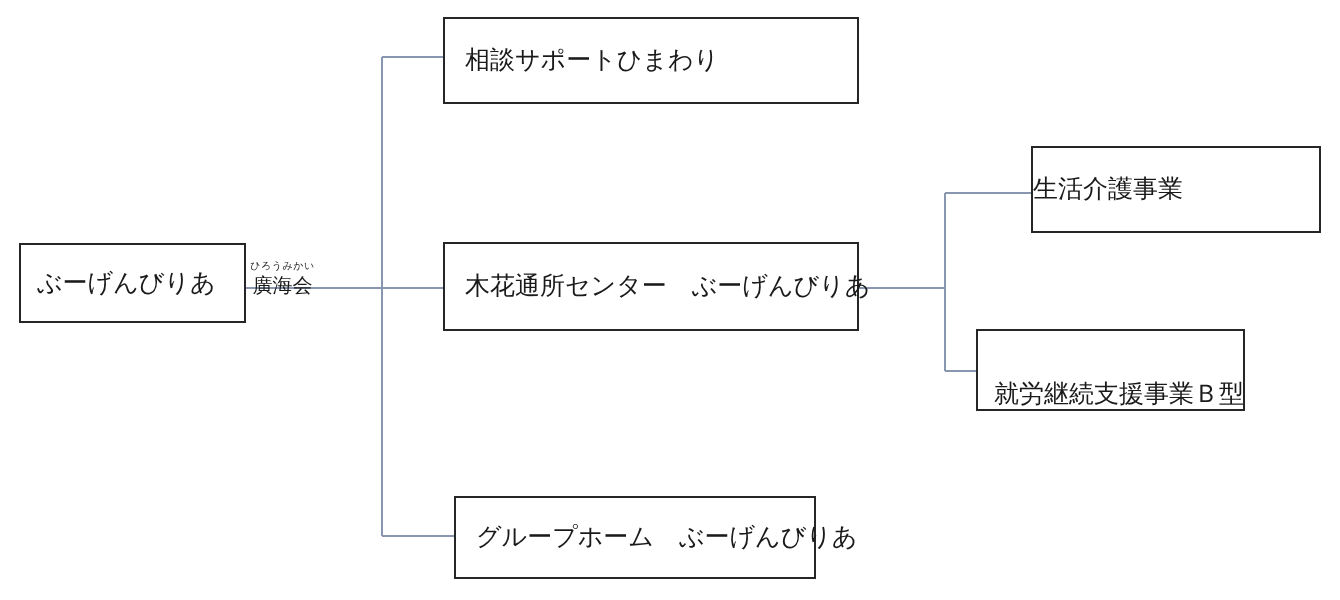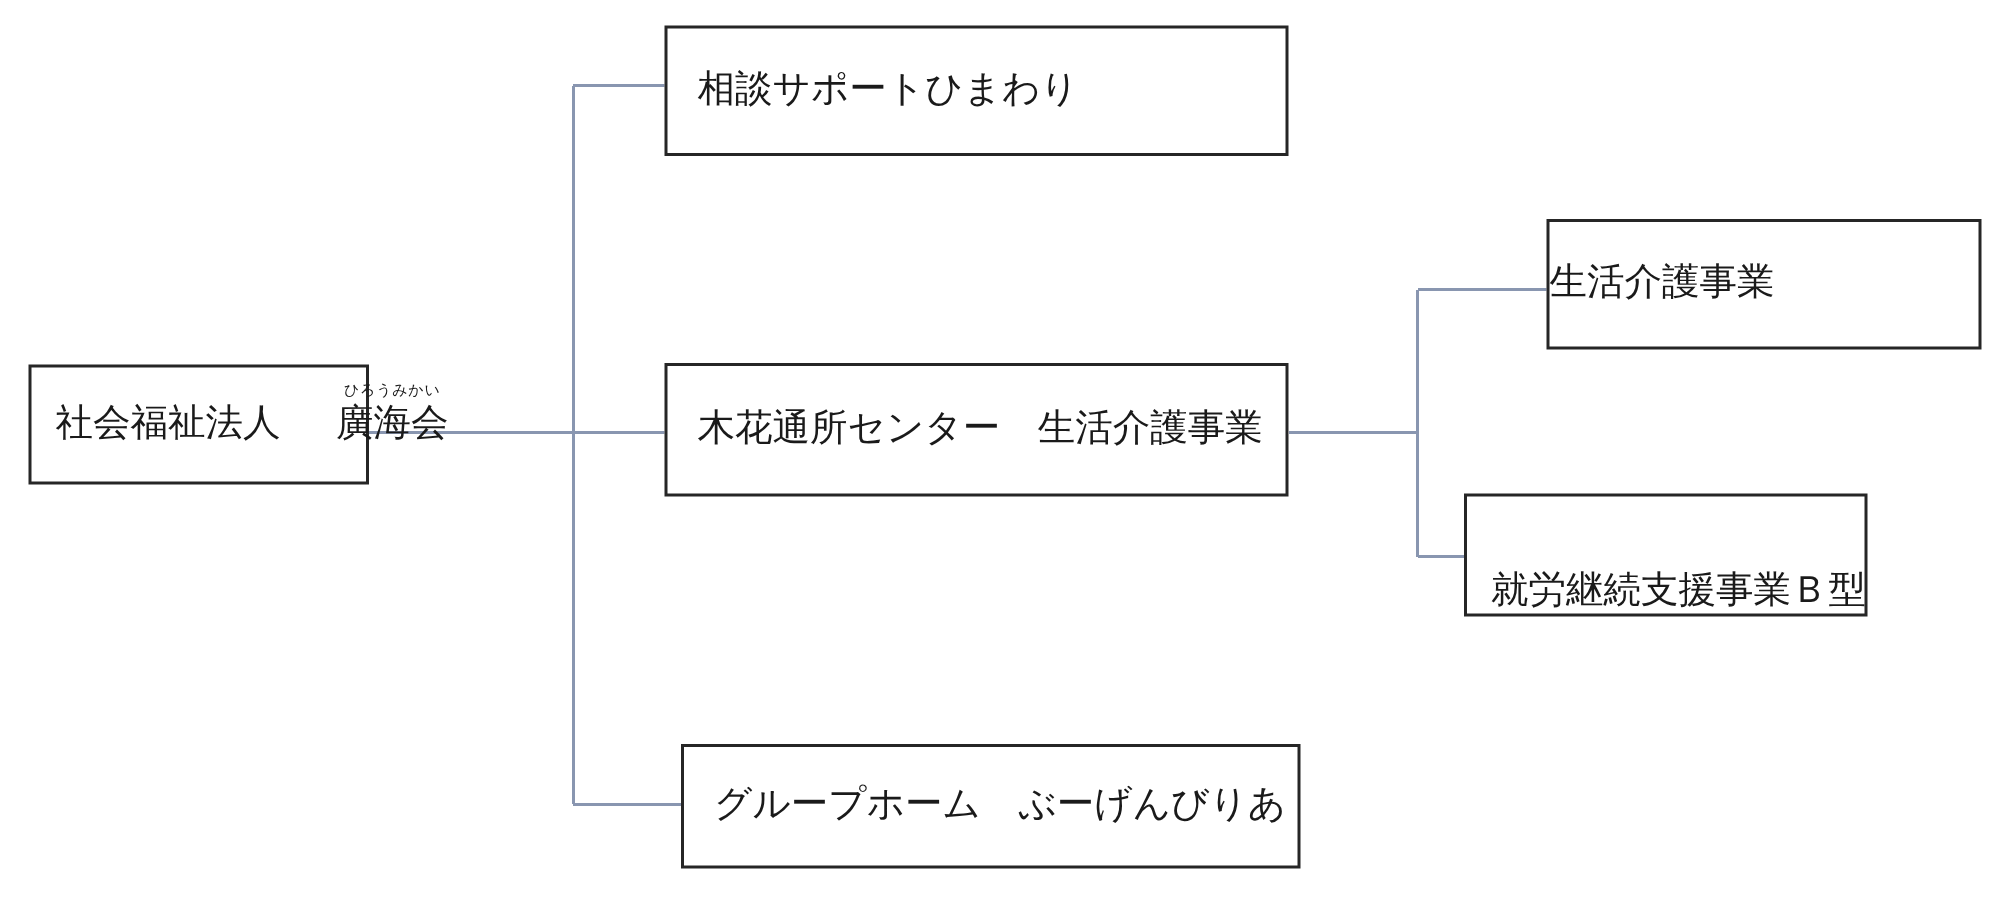--- a/index.html
+++ b/index.html
@@ -66,21 +66,21 @@
   #node-kihana {
     left: 443px;
     top: 242px;
     width: 416px;
     height: 89px;
     padding-left: 20px;
   }
   #node-grouphome {
     left: 454px;
     top: 496px;
-    width: 413px;
+    width: 362px;
     height: 83px;
     padding-left: 20px;
   }
   #node-soudan .node-label,
   #node-kihana .node-label,
   #node-grouphome .node-label { font-size: 25px; }
 
   
   #node-seikatsu {
     left: 1031px;
@@ -112,21 +112,21 @@
   .ruby-text {
     font-size: 10px;
     line-height: 1;
     letter-spacing: 0.5px;
     color: #1a1a1a;
     position: absolute;
     top: -13px;
     white-space: nowrap;
   }
   .ruby-base {
-    font-size: 25px;
+    font-size: 20px;
     line-height: 1.15;
     white-space: pre;
   }
 </style>
 </head>
 <body>
 
 <div id="chart-root">
 
   <svg id="connector-layer" viewBox="0 0 1340 600" width="1340" height="600" aria-hidden="true">
@@ -146,29 +146,29 @@
 
       <line x1="945" y1="193" x2="945" y2="371"></line>
 
       <line x1="945" y1="193" x2="1031" y2="193"></line>
 
       <line x1="945" y1="371" x2="1031" y2="371"></line>
     </g>
   </svg>
 
   <div class="node" id="node-root">
-    <span class="node-label"><span>社会福祉法人　</span><span class="ruby-wrap"><span class="ruby-text">ひろうみかい</span><span class="ruby-base">廣海会</span></span></span>
+    <span class="node-label"><span>ぶーげんびりあ　</span><span class="ruby-wrap"><span class="ruby-text">ひろうみかい</span><span class="ruby-base">廣海会</span></span></span>
   </div>
 
   <div class="node" id="node-soudan">
     <span class="node-label">相談サポートひまわり</span>
   </div>
 
   <div class="node" id="node-kihana">
-    <span class="node-label">木花通所センター　生活介護事業</span>
+    <span class="node-label">木花通所センター　ぶーげんびりあ</span>
   </div>
 
   <div class="node" id="node-grouphome">
     <span class="node-label">グループホーム　ぶーげんびりあ</span>
   </div>
 
   <div class="node" id="node-seikatsu">
     <span class="node-label">生活介護事業</span>
   </div>
 

